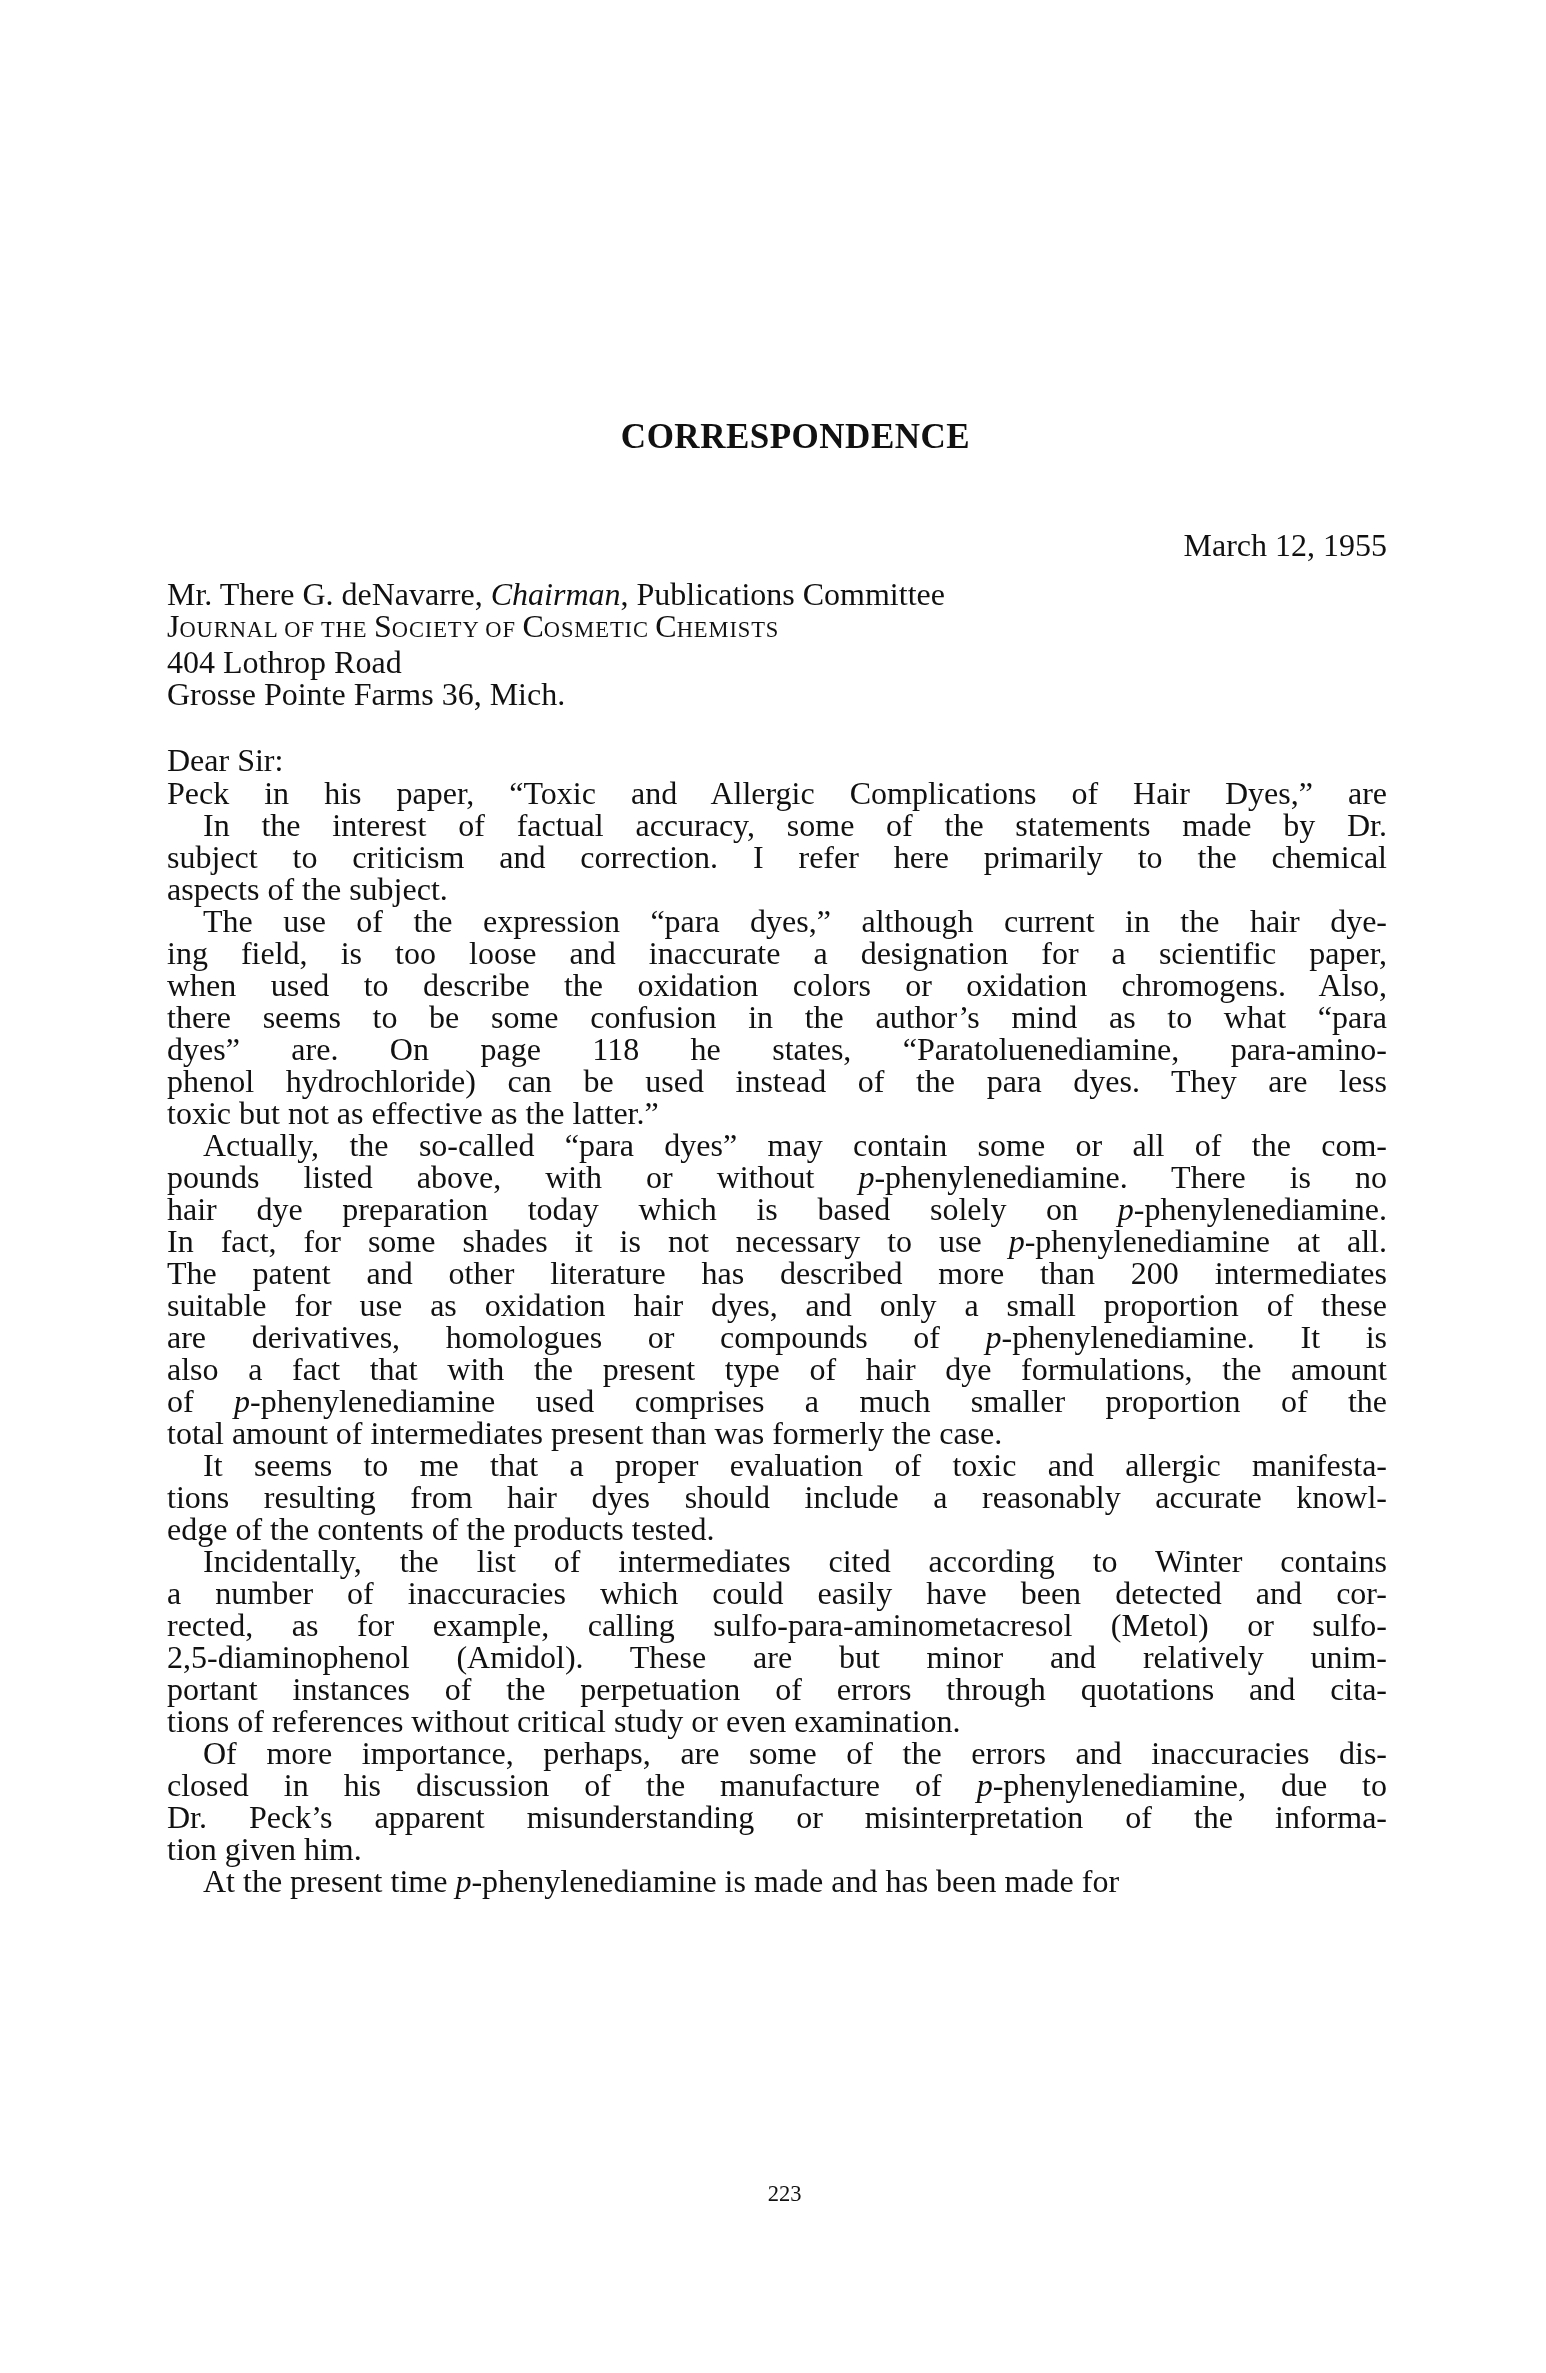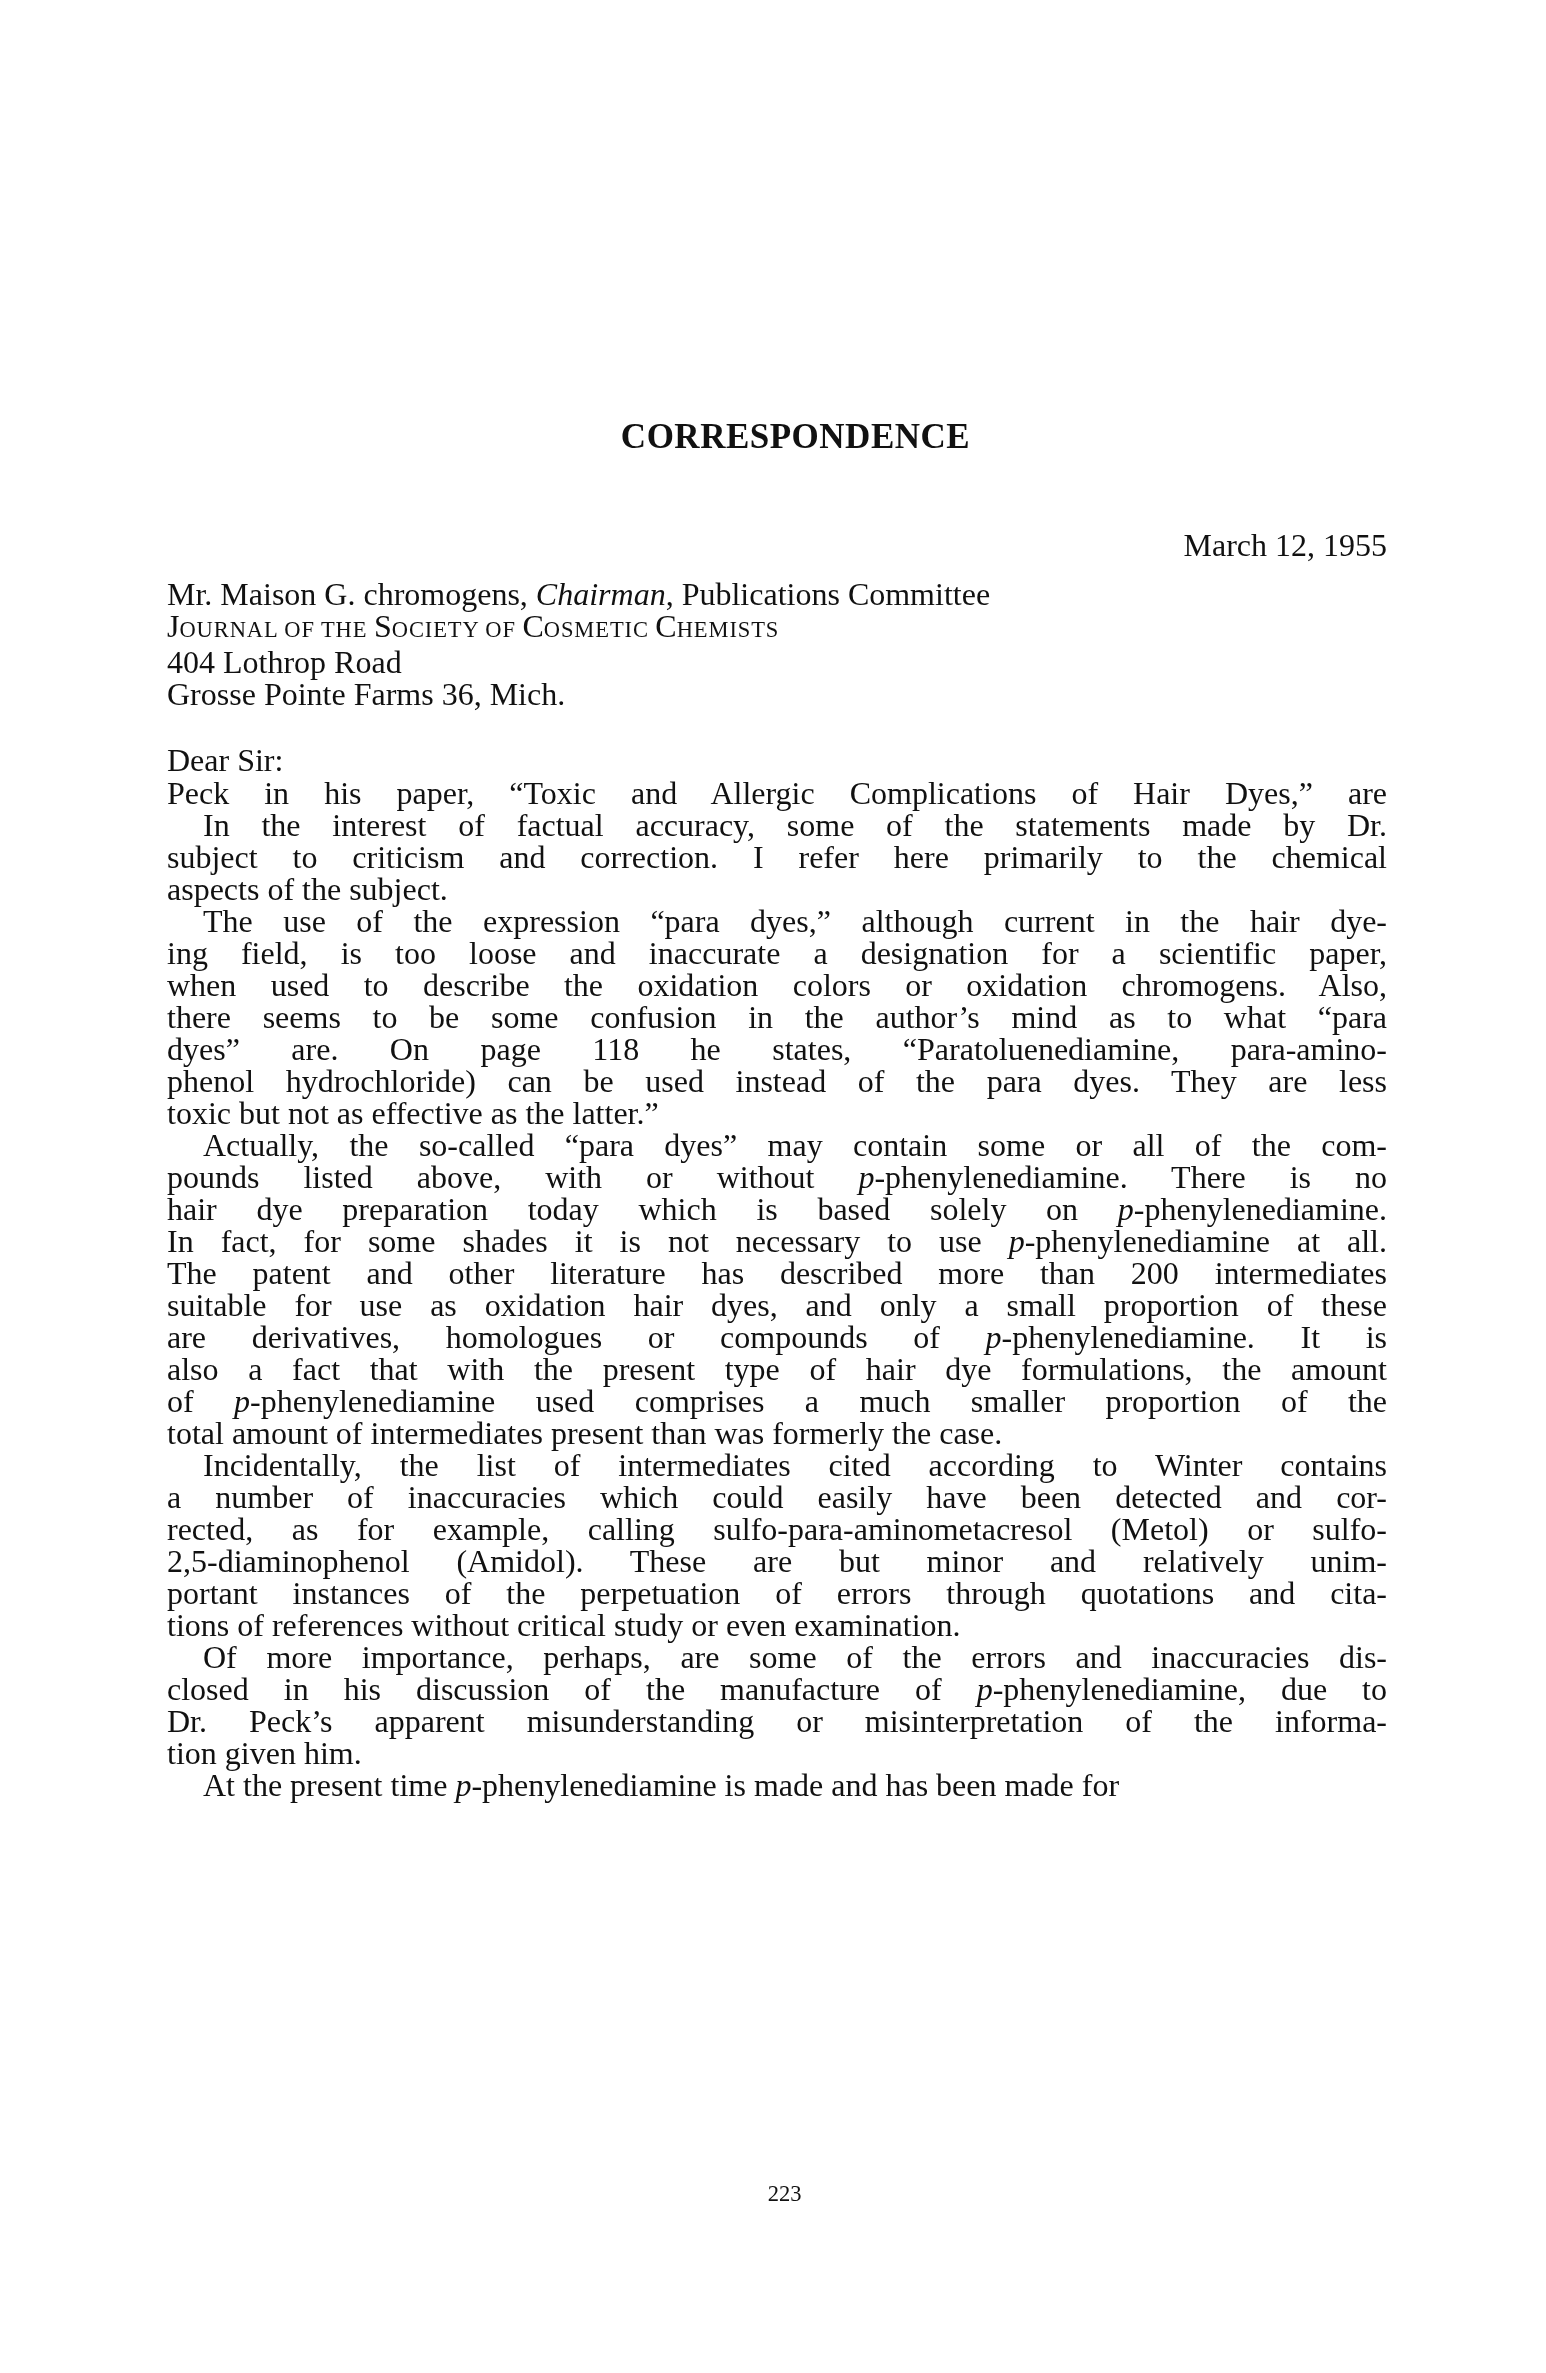--- a/index.html
+++ b/index.html
@@ -96,21 +96,21 @@
 </head>
 <body>
 
 <div class="page">
   <h1 class="heading">CORRESPONDENCE</h1>
 
   <div class="date">March 12, 1955</div>
 
   <div class="address">
     <div>
-      <span>Mr. Maison G. chromogens, </span><span class="italic">Chairman</span><span>, Publications Committee</span>
+      <span>Mr. There G. deNavarre, </span><span class="italic">Chairman</span><span>, Publications Committee</span>
     </div>
     <div id="journal-line"><span class="sc-big">J</span><span class="sc-small">OURNAL </span><span class="sc-small">OF THE </span><span class="sc-big">S</span><span class="sc-small">OCIETY </span><span class="sc-small">OF </span><span class="sc-big">C</span><span class="sc-small">OSMETIC </span><span class="sc-big">C</span><span class="sc-small">HEMISTS</span></div>
     <div>404 Lothrop Road</div>
     <div>Grosse Pointe Farms 36, Mich.</div>
   </div>
 
   <div class="salutation">Dear Sir:</div>
 
   <div class="body-text" id="letter-body">
       <div>
@@ -134,20 +134,25 @@
         <span class="line">hair dye preparation today which is based solely on <i>p</i>-phenylenediamine.</span>
         <span class="line">In fact, for some shades it is not necessary to use <i>p</i>-phenylenediamine at all.</span>
         <span class="line">The patent and other literature has described more than 200 intermediates</span>
         <span class="line">suitable for use as oxidation hair dyes, and only a small proportion of these</span>
         <span class="line">are derivatives, homologues or compounds of <i>p</i>-phenylenediamine.  It is</span>
         <span class="line">also a fact that with the present type of hair dye formulations, the amount</span>
         <span class="line">of <i>p</i>-phenylenediamine used comprises a much smaller proportion of the</span>
         <span class="line last">total amount of intermediates present than was formerly the case.</span>
       </div>
       <div>
+        <span class="line indent">It seems to me that a proper evaluation of toxic and allergic manifesta-</span>
+        <span class="line">tions resulting from hair dyes should include a reasonably accurate knowl-</span>
+        <span class="line last">edge of the contents of the products tested.</span>
+      </div>
+      <div>
         <span class="line indent">Incidentally, the list of intermediates cited according to Winter contains</span>
         <span class="line">a number of inaccuracies which could easily have been detected and cor-</span>
         <span class="line">rected, as for example, calling sulfo-para-aminometacresol (Metol) or sulfo-</span>
         <span class="line">2,5-diaminophenol (Amidol).  These are but minor and relatively unim-</span>
         <span class="line">portant instances of the perpetuation of errors through quotations and cita-</span>
         <span class="line last">tions of references without critical study or even examination.</span>
       </div>
       <div>
         <span class="line indent">Of more importance, perhaps, are some of the errors and inaccuracies dis-</span>
         <span class="line">closed in his discussion of the manufacture of <i>p</i>-phenylenediamine, due to</span>

